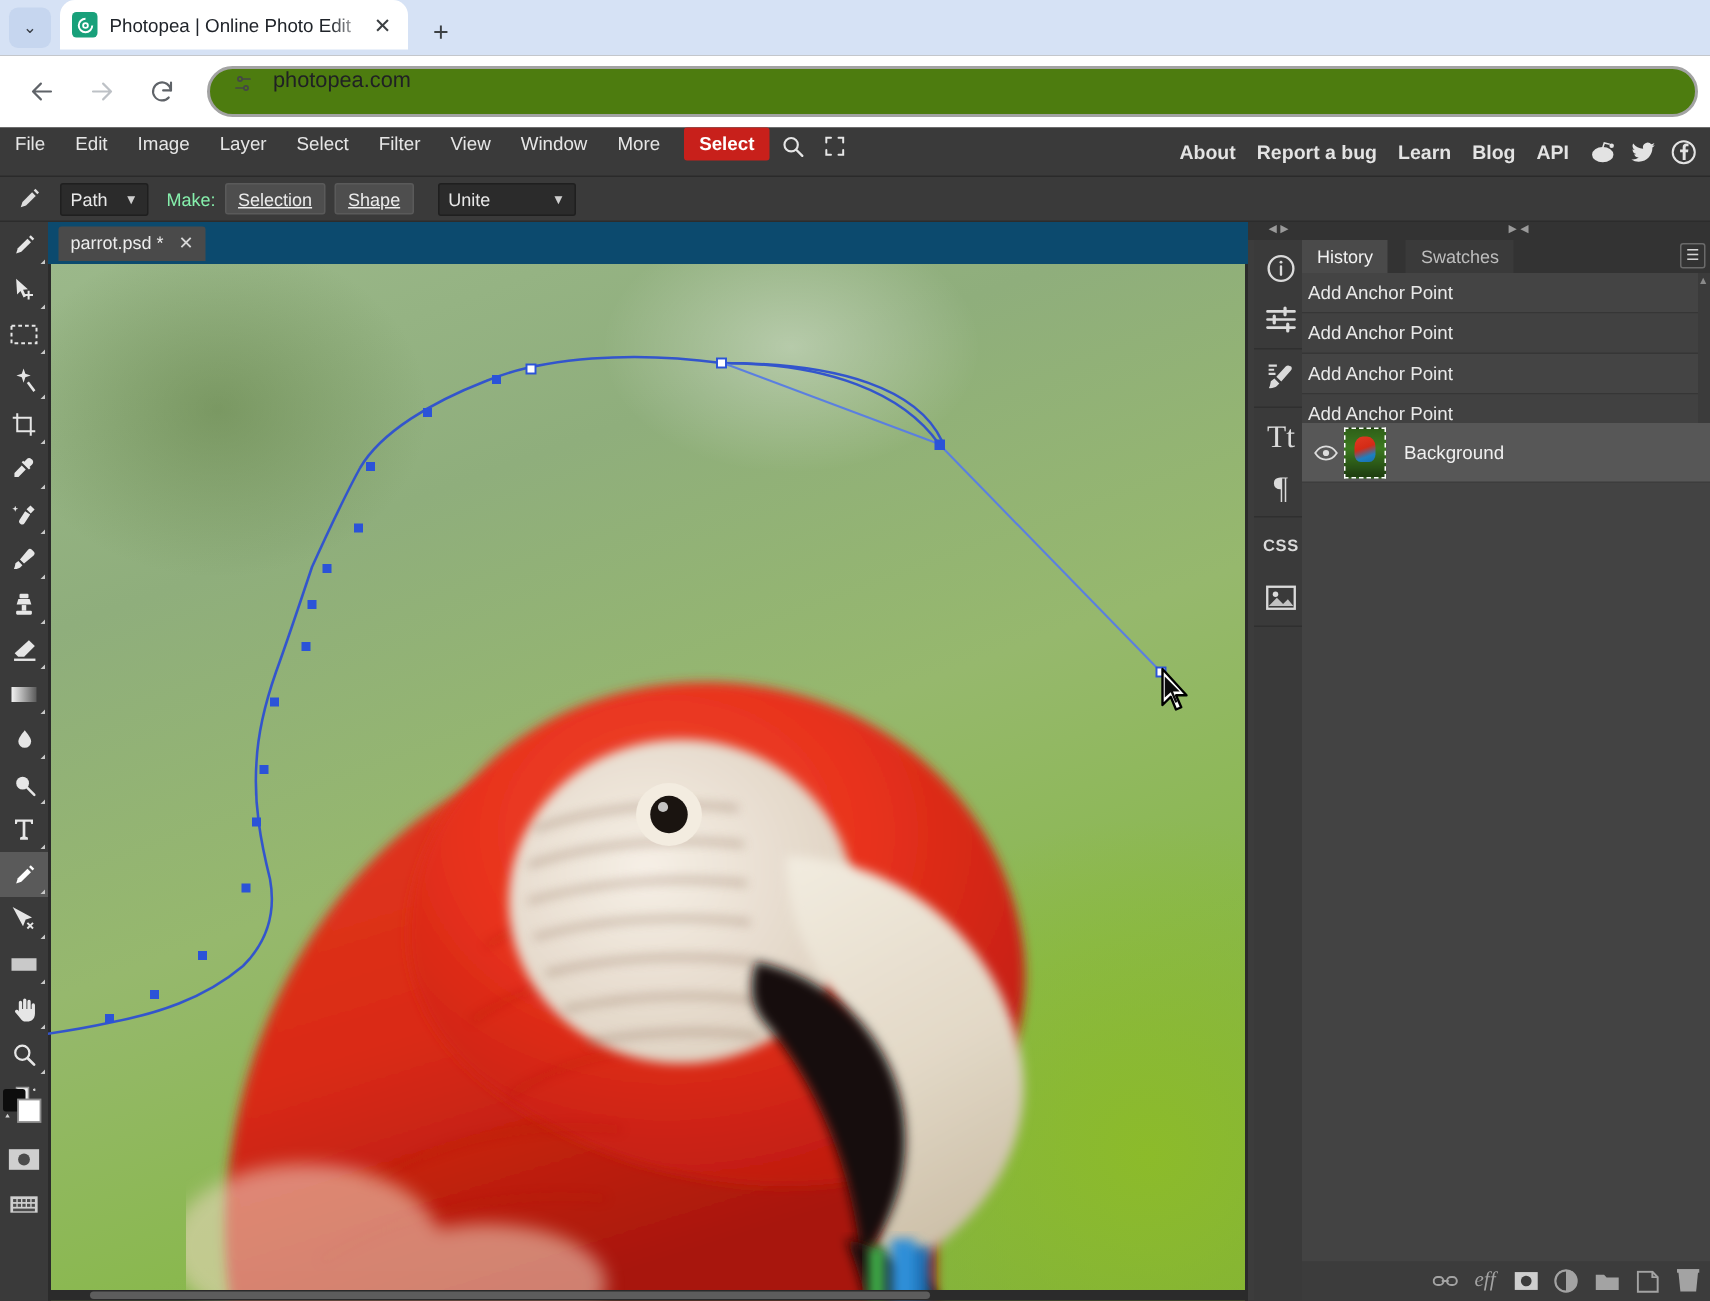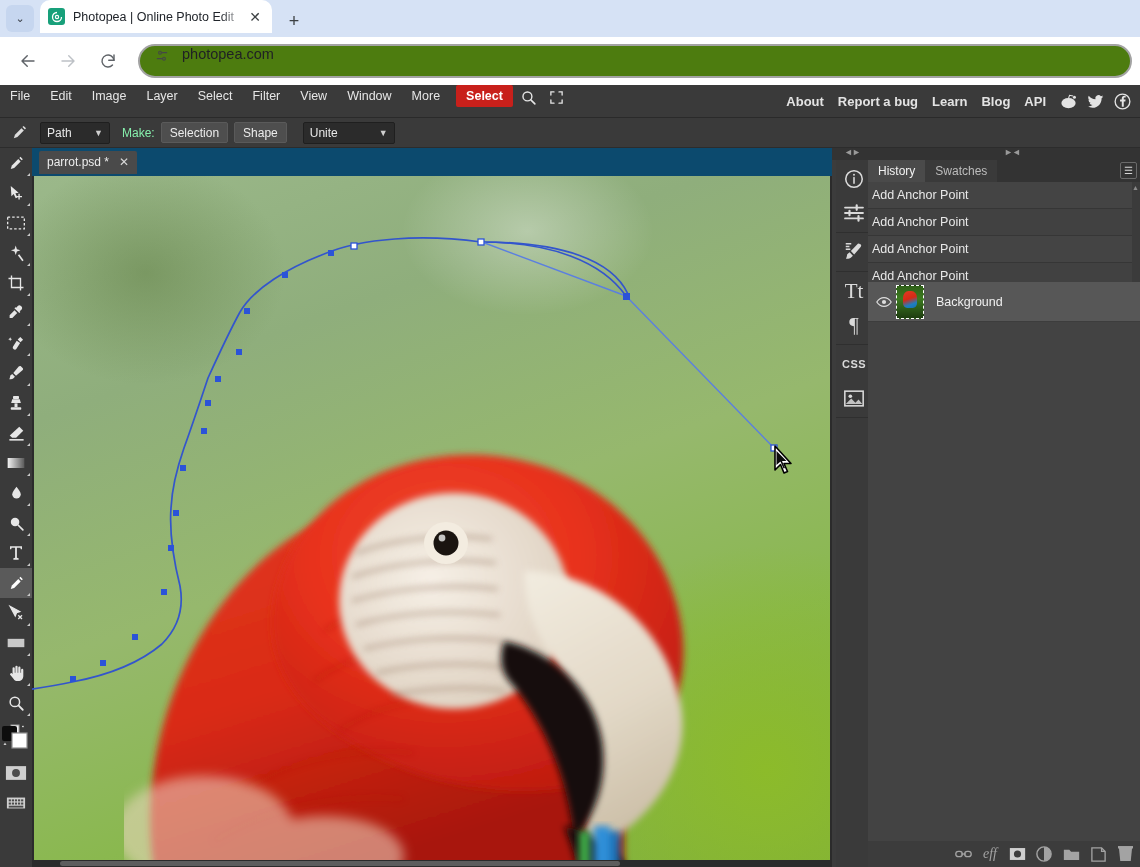--- a/index.html
+++ b/index.html
@@ -145,20 +145,21 @@
     position:relative;
   }
   .pp-select .caret { margin-left:auto; padding-left:10px; font-size:9px; color:#cfcfcf; }
   .opt-label { font-size:12px; color:#86efac; margin-left:12px; }
   .pp-btn {
     background:#4e4e4e; color:#ececec;
     border:1px solid #5a5a5a; border-radius:2px;
     height:21px; font-size:12px;
     display:flex; align-items:center; padding:0 8px;
     margin-left:6px;
+    text-decoration:underline;
   }
 
   
   .pp-main {
     position:absolute; left:0; top:148px;
     width:1140px; height:719px;
     background:#3c3c3c;
   }
 
   
@@ -250,20 +251,21 @@
     color:#dadada;
   }
 
   .panel-col {
     position:absolute; left:36px; top:12px; width:272px; height:707px;
   }
 
   .panel-tabs {
     height:22px; background:#333; display:flex; align-items:stretch;
     position:relative;
+    gap:12px;
   }
   .ptab {
     font-size:12px; color:#bdbdbd;
     padding:0 10px; display:flex; align-items:center;
     background:#3a3a3a;
   }
   .ptab.active { background:#4a4a4a; color:#f2f2f2; }
   .pmenu {
     position:absolute; right:3px; top:2px;
     width:17px; height:17px;
@@ -444,21 +446,21 @@
   </div>
 </div>
 
 <div class="pp-optbar">
   <div class="opt-toolicon">
     <svg width="17" height="17" viewBox="0 0 24 24" fill="currentColor">
         <path d="M4 20l1.6-5 9.1-9.1 3.4 3.4L9 18.4 4 20z"></path>
         <path d="M16.2 4.3l1.6-1.6 3.4 3.4-1.6 1.6z"></path>
       </svg>
   </div>
-  <div class="pp-select" style="width:70px">
+  <div class="pp-select" style="width:59px">
     <span>Path</span>
     <span class="caret">▼</span>
   </div>
   <span class="opt-label">Make:</span>
   <div class="pp-btn">Selection</div>
   <div class="pp-btn">Shape</div>
   <div class="pp-select" style="width:92px; margin-left:16px">
     <span>Unite</span>
     <span class="caret">▼</span>
   </div>

